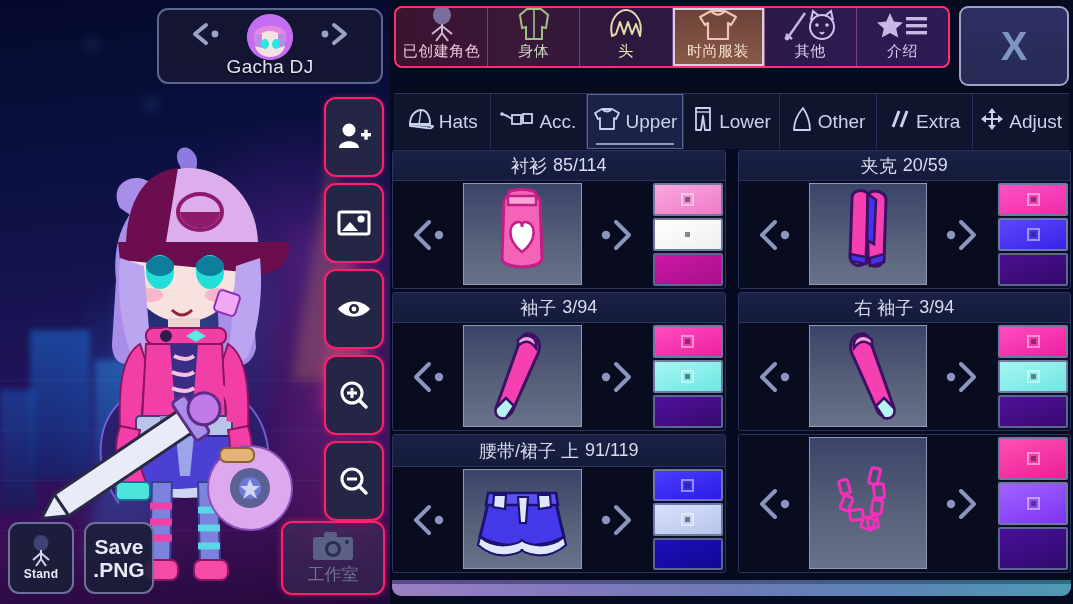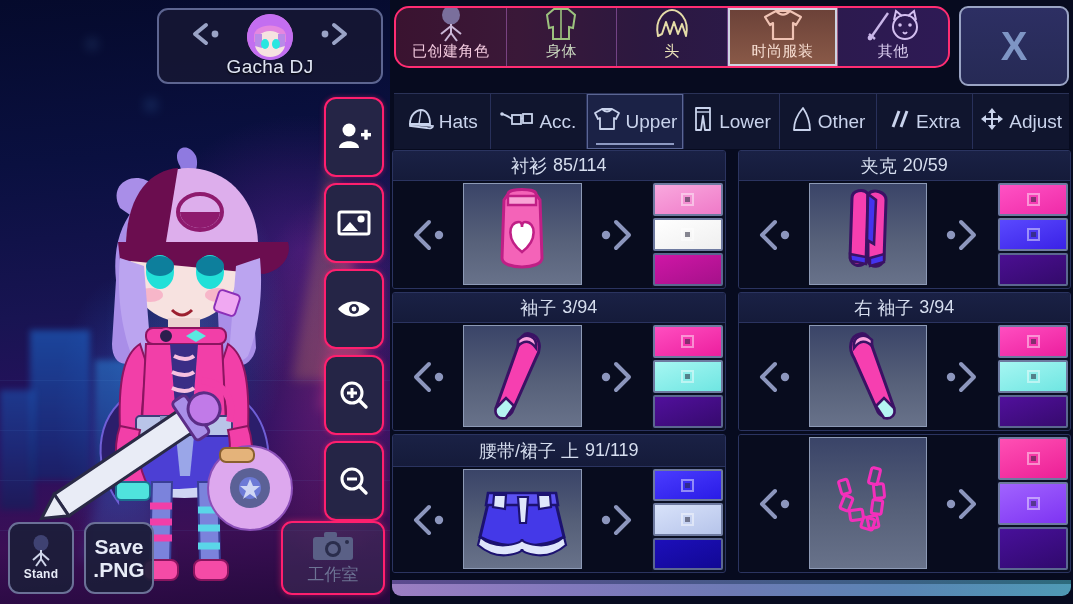--- a/index.html
+++ b/index.html
@@ -89,21 +89,21 @@
 
   
   #right-panel {
     position: absolute; left: 390px; top: 0; width: 683px; height: 604px;
     background: #070b1f;
   }
 
   
   #cat-tabs {
     position: absolute; left: 4px; top: 6px; width: 556px; height: 62px;
-    display: flex; border-radius: 15px; overflow: hidden;
+    display: flex; border-radius: 8px; overflow: hidden;
     border: 2px solid #ff2d72;
     background: linear-gradient(90deg, #3a1330 0%, #3a1838 22%, #2c1840 45%, #2b1a4a 66%, #2e1a55 100%);
   }
   .cat-tab {
     flex: 1; position: relative;
     display: flex; flex-direction: column; align-items: center; justify-content: flex-end;
     padding-bottom: 5px; border-right: 1px solid rgba(200,120,220,.45);
   }
   .cat-tab:last-child { border-right: none; }
   .cat-tab .cat-icon { flex: 1; display: flex; align-items: center; justify-content: center; }
@@ -446,20 +446,31 @@
             <path d="M28 12 L30 3 L36 8 M50 12 L48 3 L42 8" fill="none" stroke="#d3bff0" stroke-width="2"></path>
             <ellipse cx="39" cy="19" rx="12" ry="12" fill="none" stroke="#d3bff0" stroke-width="2"></ellipse>
             <circle cx="34" cy="17" r="1.8" fill="#d3bff0"></circle>
             <circle cx="44" cy="17" r="1.8" fill="#d3bff0"></circle>
             <path d="M37 24 q2 3 4 0" fill="none" stroke="#d3bff0" stroke-width="1.8"></path>
           </svg>
         </span>
         <span class="cat-label" style="color:#ddd0f2">其他</span>
       </div>
 
+      <div class="cat-tab">
+        <span class="cat-icon">
+          <svg width="52" height="30" viewBox="0 0 52 30">
+            <path d="M14 3 L17.8 11.4 L27 12.4 L20.2 18.6 L22.2 27.6 L14 23 L5.8 27.6 L7.8 18.6 L1 12.4 L10.2 11.4 Z" fill="#c8b8e6"></path>
+            <rect x="30" y="7" width="21" height="3.4" fill="#c8b8e6"></rect>
+            <rect x="30" y="14" width="21" height="3.4" fill="#c8b8e6"></rect>
+            <rect x="30" y="21" width="21" height="3.4" fill="#c8b8e6"></rect>
+          </svg>
+        </span>
+        <span class="cat-label" style="color:#d8cdee">介绍</span>
+      </div>
     </div>
 
     <div id="close-btn">
       <span>X</span>
     </div>
 
     <div id="sub-tabs">
       <div class="sub-tab">
         <span>
           <svg width="28" height="24" viewBox="0 0 28 24">

